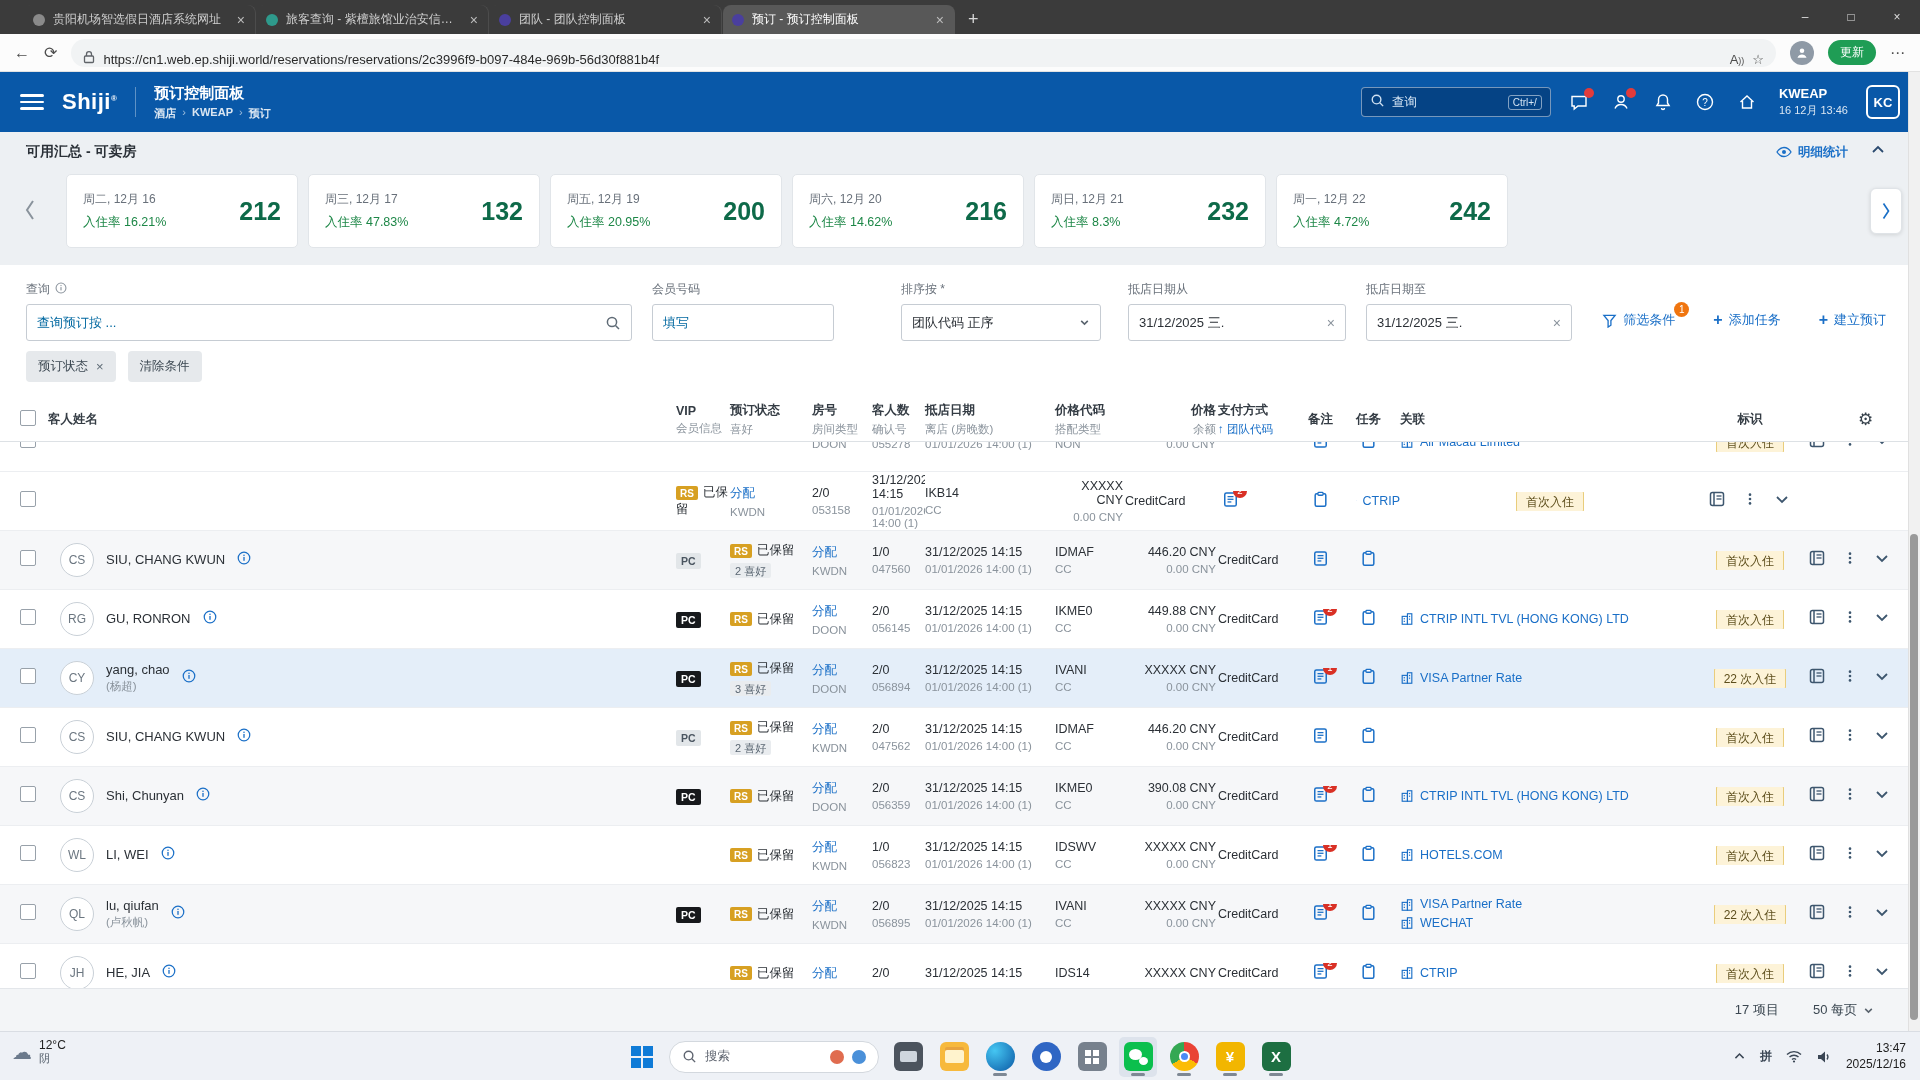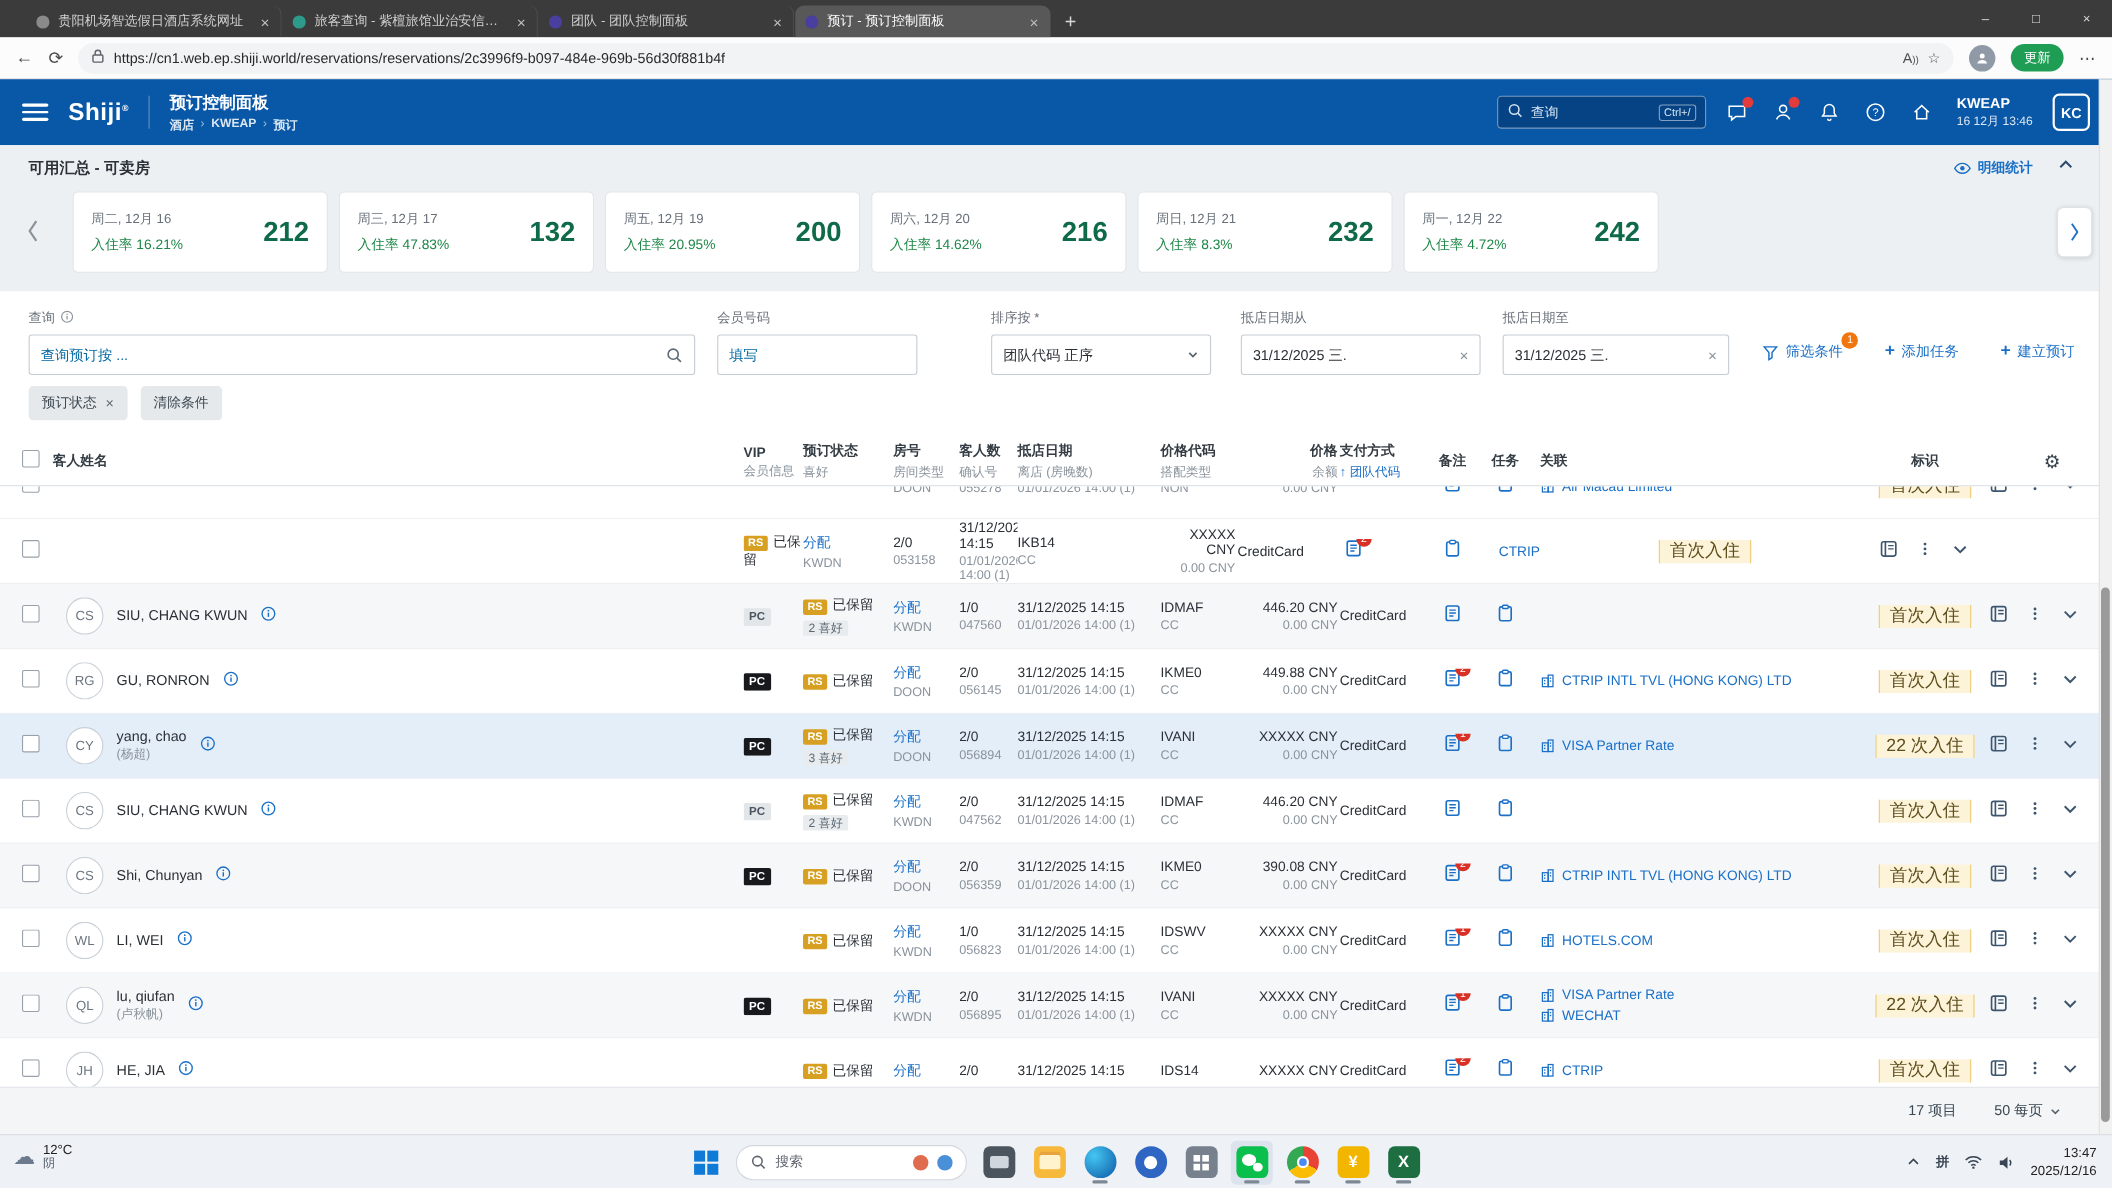--- a/index.html
+++ b/index.html
@@ -14,21 +14,21 @@
 .fav{width:12px;height:12px;border-radius:50%;flex:0 0 12px}
 .ttl{white-space:nowrap;overflow:hidden;text-overflow:ellipsis;flex:1}
 .tclose{font-size:14px;color:#bdbdbd;padding:0 2px}
 .newtab{color:#d8d8d8;font-size:18px;padding:0 12px;line-height:29px}
 .wincontrols{margin-left:auto;display:flex;height:34px}
 .wc{width:46px;text-align:center;line-height:34px;color:#ddd;font-size:12px}
 
 
 .addr{position:absolute;top:34px;left:0;right:0;height:38px;background:#fcfcfc;border-bottom:1px solid #e2e2e2;display:flex;align-items:center;padding:0 14px;gap:14px}
 .nav{font-size:16px;color:#4d4d4d}
-.urlbox{flex:1;height:28px;display:flex;align-items:center;gap:8px;padding:0 12px;border-radius:14px;background:#f1f3f4;font-size:13px;color:#2a2a2a}
+.urlbox{flex:1;height:28px;display:flex;align-items:flex-end;gap:8px;padding:0 12px;border-radius:14px;background:#f1f3f4;font-size:13px;color:#2a2a2a}
 .url{flex:1;white-space:nowrap;overflow:hidden}
 .ubtn{font-size:13px;color:#4d4d4d}
 .avacirc{width:24px;height:24px;border-radius:50%;background:#8f9aa6;display:inline-flex;align-items:center;justify-content:center}
 .updbtn{background:#1f9d55;color:#fff;font-size:12px;padding:4px 12px;border-radius:13px}
 .moredots{font-size:15px;color:#4d4d4d;letter-spacing:1px}
 
 
 .apph{position:absolute;top:72px;left:0;right:0;height:60px;background:#0958a8;display:flex;align-items:center;color:#fff;padding:0 20px;gap:18px}
 .burger{width:24px;display:flex;flex-direction:column;gap:4px}
 .burger span{height:2.5px;background:#fff;border-radius:2px}
@@ -111,21 +111,21 @@
 .pc.dark{background:#17191c;color:#fff}
 .rs{background:#d7a022;color:#fff;font-size:10px;font-weight:bold;padding:1.5px 4px;border-radius:2px;margin-right:5px}
 .sttxt{font-size:12.5px;color:#2b3036}
 .pref{background:#e9ecef;color:#5a6672;font-size:11px;padding:1.5px 5px;border-radius:2px}
 .lnk{color:#1a6fc7;font-size:12.5px}
 .masked{color:#1a6fc7}
 .c-ico{text-align:left;padding-left:4px}
 .icw{position:relative;display:inline-flex}
 .cnt{position:absolute;top:-7px;right:-8px;background:#d93025;color:#fff;font-size:9.5px;min-width:14px;height:14px;border-radius:7px;display:flex;align-items:center;justify-content:center}
 .c-assoc .assoc{display:flex;align-items:center;gap:6px;font-size:12.5px;color:#1a6fc7;line-height:1.5}
-.ytag{background:#fdf3d8;border:1px solid #e9cd7c;color:#5d4e1c;font-size:16px;padding:3.5px 9px;border-radius:3px;white-space:nowrap}
+.ytag{background:#fdf3d8;border:1px solid #e9cd7c;color:#5d4e1c;font-size:12px;padding:3.5px 9px;border-radius:3px;white-space:nowrap}
 .c-act{display:flex;gap:17px;align-items:center;padding-left:8px}
 .tfoot{position:absolute;top:988px;left:0;right:0;height:43px;background:#f3f5f7;border-top:1px solid #e3e6ea;display:flex;justify-content:flex-end;align-items:center;gap:34px;padding-right:46px;font-size:13px;color:#3c4852;z-index:2}
 .perpage{display:inline-flex;align-items:center;gap:6px}
 
 
 .sbar{position:absolute;top:72px;bottom:49px;right:0;width:12px;background:#f1f1f1;border-left:1px solid #e0e0e0;z-index:5}
 .sthumb{position:absolute;top:462px;right:2px;width:8px;height:486px;background:#9a9a9a;border-radius:4px}
 
 
 .tbar{position:absolute;bottom:0;left:0;right:0;height:49px;background:#eef1f6;border-top:1px solid #d9dde3;z-index:6}

